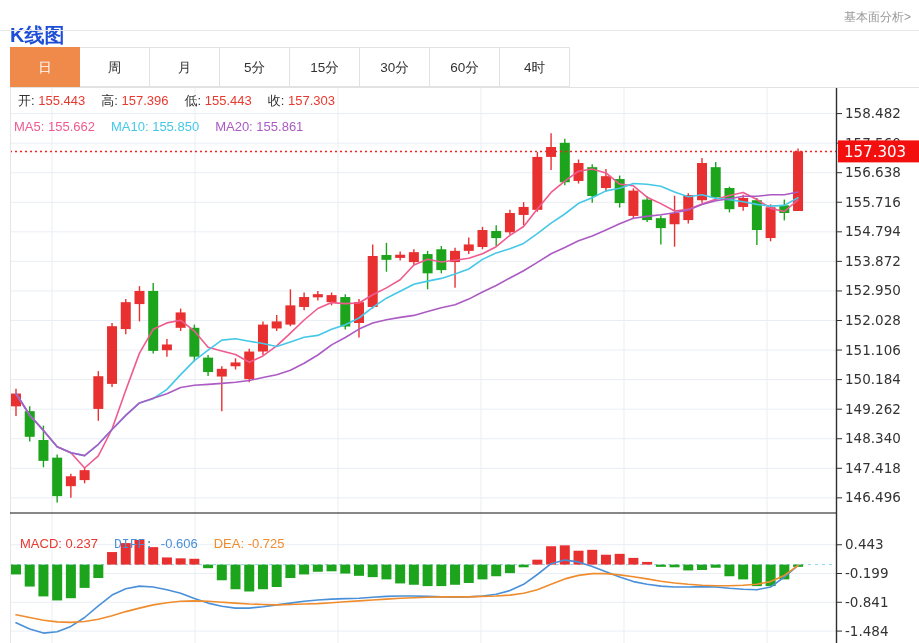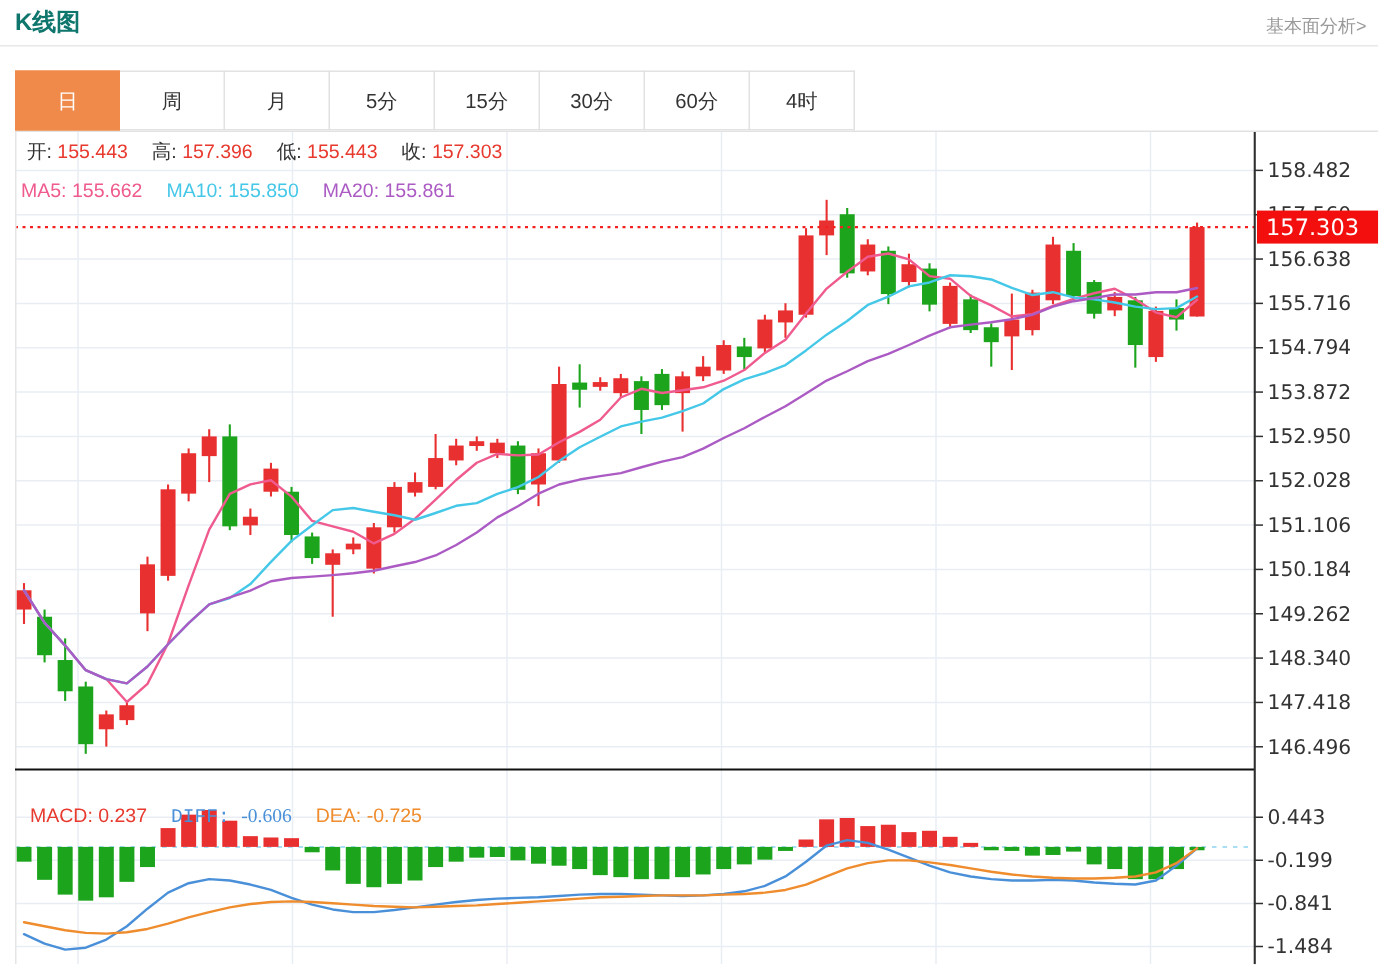--- a/index.html
+++ b/index.html
@@ -1,17 +1,17 @@
 <!DOCTYPE html>
 <html><head>
 <meta charset="utf-8">
 <style>
   html,body{margin:0;padding:0;background:#fff;font-family:"Liberation Sans","DejaVu Sans",sans-serif;}
   .stage{position:relative;width:919px;height:643px;background:#fff;overflow:hidden;}
-  .page-title{position:absolute;left:10px;top:5px;font-size:16px;font-weight:bold;color:#0f766e;}
+  .page-title{position:absolute;left:10px;top:22px;font-size:20px;font-weight:bold;color:#1d4ed8;}
   .fund-link{position:absolute;right:8px;top:9px;font-size:12px;color:#999;cursor:pointer;text-decoration:none;text-align:right;}
   .header-divider{position:absolute;left:0;right:0;top:30px;height:1px;background:#e8e8e8;}
   .tabs{position:absolute;left:10px;top:47px;right:0;height:41px;display:flex;border-bottom:1px solid #e2e2e2;box-sizing:border-box;background:#fff;z-index:3;}
   .tab{width:70px;height:40px;line-height:40px;text-align:center;font-size:13.5px;color:#333;
        border:1px solid #e2e2e2;border-left:none;box-sizing:border-box;cursor:pointer;background:#fff;}
   .tab:first-child{border-left:1px solid #e2e2e2;}
   .tab.selected{background:#ef8a4a;border-color:#ef8a4a;color:#fff;}
   .chart-svg{position:absolute;left:0;top:0;z-index:1;}
   .info-row{position:absolute;display:flex;gap:16px;font-size:13px;z-index:2;white-space:nowrap;pointer-events:none;}
   .info-row .lbl{color:#333;}
@@ -307,16 +307,16 @@
       <span><span class="lbl">低: </span><span style="color: rgb(232, 57, 47);">155.443</span></span>
       <span><span class="lbl">收: </span><span style="color: rgb(232, 57, 47);">157.303</span></span>
     </div>
   <div class="info-row" id="ma-row">
       <span><span class="lbl" style="color: rgb(239, 90, 143);">MA5: </span><span style="color: rgb(239, 90, 143);">155.662</span></span>
       <span><span class="lbl" style="color: rgb(69, 200, 232); text-align: center;">MA10: </span><span style="color: rgb(69, 200, 232);">155.850</span></span>
       <span><span class="lbl" style="color: rgb(171, 91, 195);">MA20: </span><span style="color: rgb(171, 91, 195);">155.861</span></span>
     </div>
   <div class="info-row" id="macd-row">
       <span><span class="lbl" style="color: rgb(232, 57, 47);">MACD: </span><span style="color: rgb(232, 57, 47);">0.237</span></span>
-      <span><span class="lbl" style="color: rgb(74, 144, 217); font-family: Liberation Mono, monospace;">DIFF: </span><span style="color: rgb(74, 144, 217); font-family: Liberation Serif, serif;">-0.606</span></span>
+      <span><span class="lbl" style="color: rgb(74, 144, 217); font-family: Liberation Mono, monospace;">DIFF: </span><span style="color: rgb(74, 144, 217);">-0.606</span></span>
       <span><span class="lbl" style="color: rgb(239, 140, 45); margin-top: 10px;">DEA: </span><span style="color: rgb(239, 140, 45);">-0.725</span></span>
     </div>
 </div>
 
 </body></html>

